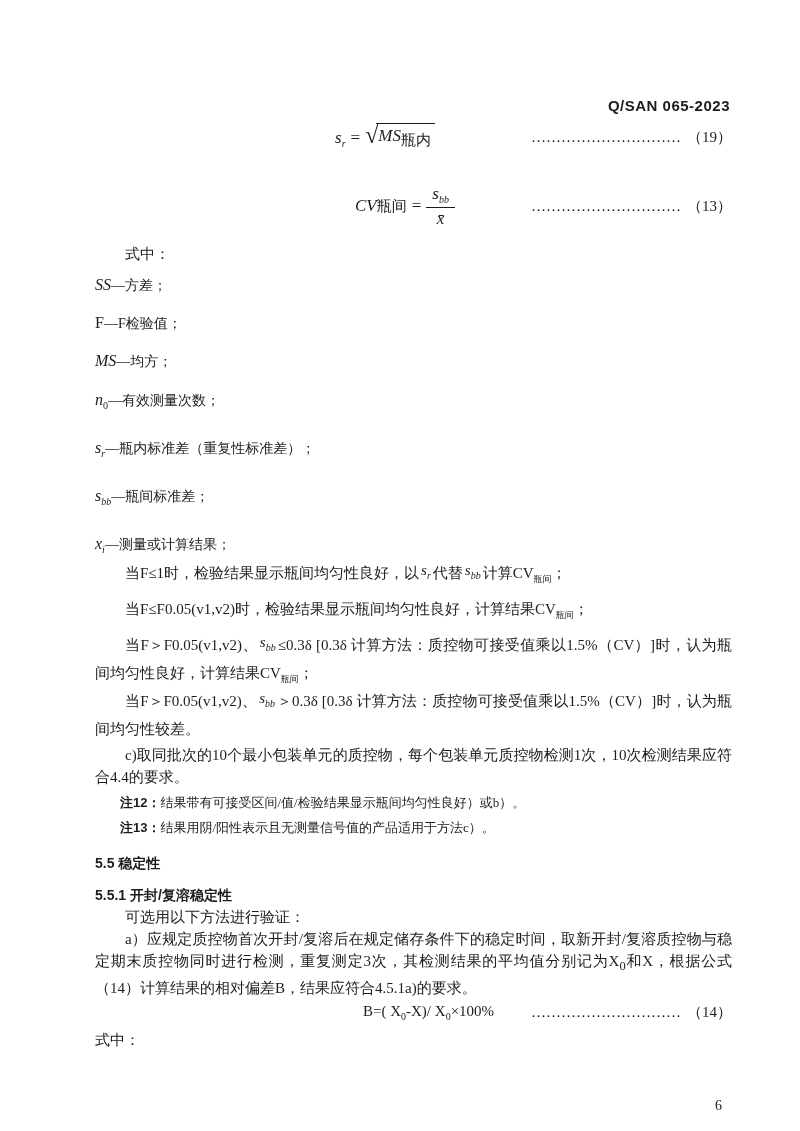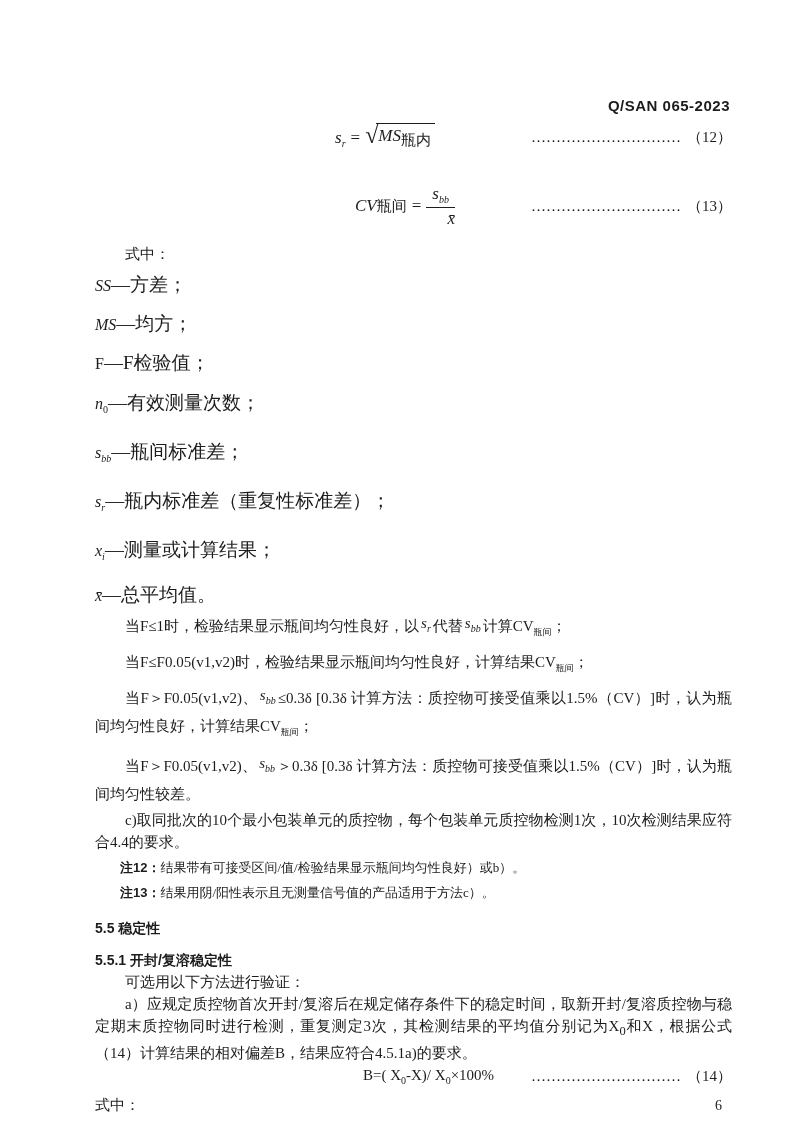--- a/index.html
+++ b/index.html
@@ -28,38 +28,38 @@
   .msub.cjk { font-style:normal; font-size:15px; }
 
   .f12 { height:44px;text-align:right; }
   .f12 .formula { margin-left:240px; }
   .sqrt { display:inline-flex; align-items:stretch; }
   .rad { font-style:normal; font-size:24px; line-height:1; margin-right:-2px; }
   .radicand { border-top:1.5px solid #1c1c1c; padding:2px 4px 0 2px; }
 
   .f13 { height:58px; margin-top:18px; }
   .f13 .formula { margin-left:260px; display:inline-flex; align-items:center; }
-  .frac { display:inline-flex; flex-direction:column; text-align:right; vertical-align:middle; line-height:1.15; }
+  .frac { display:inline-flex; flex-direction:column; text-align:center; vertical-align:middle; line-height:1.15; }
   .frac .num { border-bottom:1.3px solid #1c1c1c; padding:0 6px 1px; }
   .frac .den { padding-top:1px; }
 
   .where { margin-top:8px; line-height:22px; text-indent:2em; }
 
   .def-row { line-height:24px; margin-top:8px; }
   .def-row.gap { margin-top:18px; }
   .def-row.gap-sm { margin-top:14px; }
   .dsym { font-size:16px; }
   .dsym.it { font-style:italic;font-family:Liberation Serif, serif; }
   .dsub { font-size:10px; font-style:italic; }
   .dsub.up { font-style:normal; }
-  .ddesc { font-size:19px; }
+  .ddesc { font-size:14px; }
 
   .para { line-height:22px; text-align:justify; }
   .indent { text-indent:2em; }
-  .mt6{margin-top:0;} .mt8{margin-top:8px;} .mt12{margin-top:12px;} .mt4{margin-top:4px;} .mt14{margin-top:14px;} .mt10{margin-top:10px;}
+  .mt6{margin-top:0;} .mt8{margin-top:8px;} .mt12{} .mt4{margin-top:4px;} .mt14{margin-top:14px;} .mt10{margin-top:10px;}
   .imath { font-style:italic; position:relative; top:-3px; padding:0 2px; }
   .imath sub { font-size:10px; font-style:italic; }
   .cjksub { font-size:9px; }
 
   .note { font-size:13px; line-height:21px; padding-left:25px; margin-top:4px; }
   .note-label { font-family:"Liberation Sans","DejaVu Sans",sans-serif; font-weight:700; }
   .note-text { }
 
   .sec-h {
     font-family:"Liberation Sans","DejaVu Sans",sans-serif;
@@ -82,21 +82,21 @@
 
     <div class="frow f12">
       <div class="math formula">
         <span>s</span><sub class="msub">r</sub><span class="mo">=</span><span class="sqrt">
             <span class="rad">√</span>
             <span class="radicand"><span>MS</span><sub class="msub cjk">瓶内</sub></span>
           </span>
       </div>
       <div class="leader">
         <span class="dots">…………………………</span>
-        <span class="eqnum">（12）</span>
+        <span class="eqnum">（19）</span>
       </div>
     </div>
 
     <div class="frow f13">
       <div class="math formula">
         <span>CV</span>
           <sub class="msub cjk">瓶间</sub>
           <span class="mo">=</span>
           <span class="frac">
             <span class="num"><span>s</span><sub class="msub">bb</sub></span>
@@ -108,39 +108,36 @@
         <span class="eqnum">（13）</span>
       </div>
     </div>
 
     <div class="where">式中：</div>
 
     <div class="def-row">
       <span class="dsym it"><span>SS</span><sub class="dsub"></sub></span><span class="ddesc">—方差；</span>
     </div>
     <div class="def-row">
-      <span class="dsym it"><span>MS</span><sub class="dsub"></sub></span><span class="ddesc">—均方；</span>
+      <span class="dsym"><span>F</span><sub class="dsub up"></sub></span><span class="ddesc">—F检验值；</span>
     </div>
     <div class="def-row">
-      <span class="dsym"><span>F</span><sub class="dsub up"></sub></span><span class="ddesc">—F检验值；</span>
+      <span class="dsym it"><span>MS</span><sub class="dsub"></sub></span><span class="ddesc">—均方；</span>
     </div>
     <div class="def-row">
       <span class="dsym it"><span>n</span><sub class="dsub up">0</sub></span><span class="ddesc">—有效测量次数；</span>
     </div>
     <div class="def-row gap">
+      <span class="dsym it"><span>s</span><sub class="dsub">r</sub></span><span class="ddesc">—瓶内标准差（重复性标准差）；</span>
+    </div>
+    <div class="def-row gap">
       <span class="dsym it"><span>s</span><sub class="dsub">bb</sub></span><span class="ddesc">—瓶间标准差；</span>
     </div>
     <div class="def-row gap">
-      <span class="dsym it"><span>s</span><sub class="dsub">r</sub></span><span class="ddesc">—瓶内标准差（重复性标准差）；</span>
-    </div>
-    <div class="def-row gap">
       <span class="dsym it"><span>x</span><sub class="dsub">i</sub></span><span class="ddesc">—测量或计算结果；</span>
-    </div>
-    <div class="def-row gap-sm">
-      <span class="dsym it"><span>x̄</span><sub class="dsub"></sub></span><span class="ddesc">—总平均值。</span>
     </div>
 
     <p class="para indent mt6"><span>当F≤1时，检验结果显示瓶间均匀性良好，以</span><span class="imath"><span>s</span><sub>r</sub></span><span>代替</span><span class="imath"><span>s</span><sub>bb</sub></span><span>计算CV</span><sub class="cjksub">瓶间</sub><span>；</span></p>
 
     <p class="para indent mt8"><span>当F≤F0.05(v1,v2)时，检验结果显示瓶间均匀性良好，计算结果CV</span><sub class="cjksub">瓶间</sub><span>；</span></p>
 
     <p class="para indent mt8"><span>当F＞F0.05(v1,v2)、</span><span class="imath"><span>s</span><sub>bb</sub></span><span>≤0.3δ [0.3δ 计算方法：质控物可接受值乘以1.5%（CV）]时，认为瓶间均匀性良好，计算结果CV</span><sub class="cjksub">瓶间</sub><span>；</span></p>
 
     <p class="para indent mt12"><span>当F＞F0.05(v1,v2)、</span><span class="imath"><span>s</span><sub>bb</sub></span><span>＞0.3δ [0.3δ 计算方法：质控物可接受值乘以1.5%（CV）]时，认为瓶间均匀性较差。</span></p>
 

